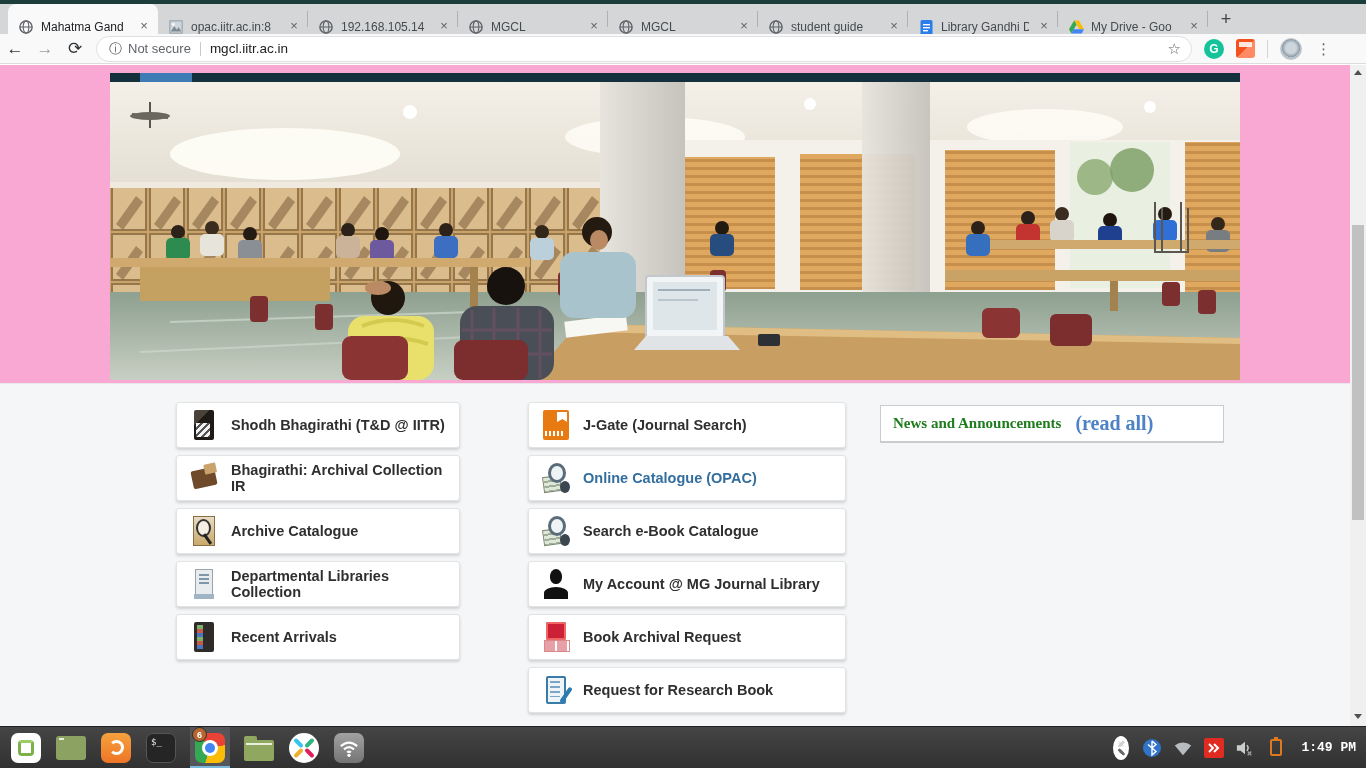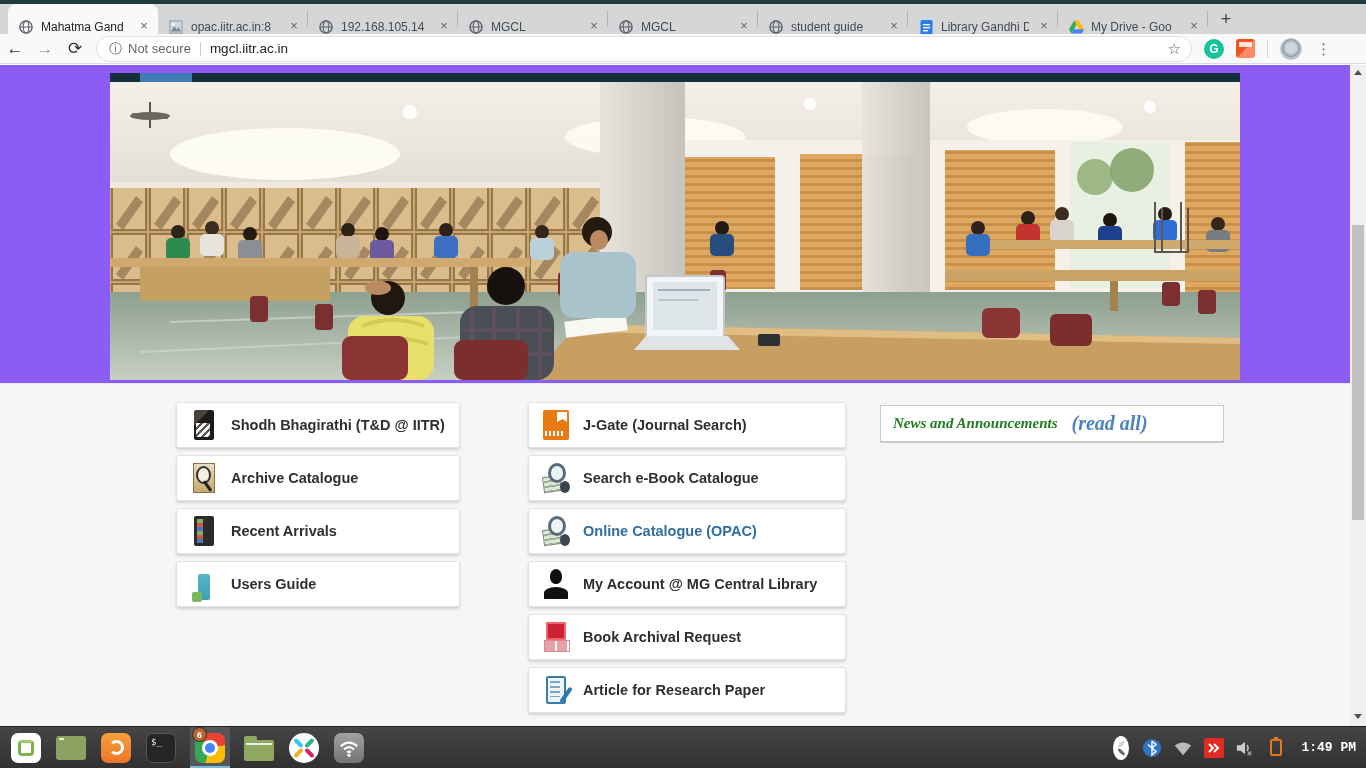--- a/index.html
+++ b/index.html
@@ -33,21 +33,21 @@
   .star { color:#5f6368; font-size:15px; }
   .ext-area { display:flex; align-items:center; gap:12px; margin-left:12px; }
   .grammarly { width:20px; height:20px; border-radius:50%; background:#15c39a; color:#fff; font-size:12px; font-weight:bold; text-align:center; line-height:20px; }
   .ext-orange { width:19px; height:19px; border-radius:3px; background:linear-gradient(135deg,#f4511e 50%,#ff8a65 50%); position:relative; }
   .ext-orange:before { content:""; position:absolute; left:3px; top:3px; right:3px; height:5px; background:#fff; opacity:.85; }
   .tb-sep { width:1px; height:18px; background:#d3d5d8; }
   .avatar { width:22px; height:22px; border-radius:50%; background:radial-gradient(circle at 50% 45%, #cdd6dd 35%, #8e9aa6 60%, #b9c2ca 61%); border:1px solid #c3c8cd; }
   .dots { font-size:15px; color:#5f6368; padding:0 12px 0 2px; letter-spacing:0; }
 
   
-  .webpage { position:absolute; top:65px; left:0; right:0; bottom:42px; background:#8b5cf6; overflow:hidden; }
+  .webpage { position:absolute; top:65px; left:0; right:0; bottom:42px; background:#f9a8d4; overflow:hidden; }
   .scrollbar { position:absolute; top:0; bottom:0; right:0; width:16px; background:#f0f0f0; z-index:20; }
   .sb-arrow { width:0; height:0; border-left:4px solid transparent; border-right:4px solid transparent; margin:5px auto; }
   .sb-up { border-bottom:5px solid #505050; }
   .sb-down { border-top:5px solid #505050; position:absolute; bottom:2px; left:4px; }
   .sb-thumb { position:absolute; top:160px; left:2px; width:12px; height:295px; background:#c1c1c1; }
 
   .site-navbar { position:absolute; top:8px; left:110px; width:1130px; height:9px; background:#14303d; }
   .site-nav-active { position:absolute; left:30px; top:0; width:52px; height:9px; background:#3f7cb6; }
   .hero { position:absolute; top:17px; left:110px; width:1130px; height:298px; overflow:hidden; background:#e8e4dc; }
   .hero svg { display:block; width:100%; height:100%; }
@@ -86,21 +86,21 @@
   .i-person:before { content:""; position:absolute; left:6px; top:0; width:12px; height:15px; background:#111; border-radius:50% 50% 45% 45%; }
   .i-person:after { content:""; position:absolute; left:0; bottom:0; width:24px; height:12px; background:#111; border-radius:50% 50% 0 0; }
   .i-redbook { width:24px; height:30px; position:relative; }
   .i-redbook:before { content:""; position:absolute; left:2px; top:0; width:20px; height:18px; background:#cc2036; border-radius:2px; box-shadow:inset 0 0 0 2px #e66; }
   .i-redbook:after { content:""; position:absolute; left:0; bottom:0; width:24px; height:10px; background:repeating-linear-gradient(90deg,#e8a0a8 0 10px,#fff 10px 12px); border:1px solid #d88; }
   .i-clipboard { width:20px; height:28px; background:#eef4f8; border:2px solid #3a7ca8; border-radius:2px; position:relative; }
   .i-clipboard:before { content:""; position:absolute; left:2px; top:3px; width:10px; height:16px; background:repeating-linear-gradient(#7ba6c4 0 2px,transparent 2px 5px); }
   .i-clipboard:after { content:""; position:absolute; right:-4px; bottom:-2px; width:4px; height:18px; background:#2d7ab0; transform:rotate(35deg); border-radius:2px; }
 
   
-  .news { position:absolute; left:880px; top:21px; width:344px; background:#fff; border:1px solid #c9ccce; font-family:"Liberation Serif",serif;font-style:italic; }
+  .news { position:absolute; left:880px; top:21px; width:344px; background:#fff; border:1px solid #c9ccce; font-family:"Liberation Serif",serif; }
   .news-head { height:36px; display:flex; align-items:center; padding:0 12px; border-bottom:1px solid #c9ccce; }
   .news-title { color:#1e7c1e; font-weight:bold; font-size:15px; }
   .news-readall { color:#4d82c4; font-weight:bold; font-size:20px; margin-left:14px; cursor:pointer; }
   .news-item { padding:10px 14px; font-size:14.5px; line-height:21.5px; color:#2e2e2e; }
   .news-item.first { height:190px; display:flex; align-items:flex-end; }
   .news-item.second { border-top:1px solid #c9ccce; height:74px; overflow:hidden; padding-top:9px; }
   .new-badge { display:inline-block; background:#e21b1b; color:#fff; font-family:"Liberation Sans",sans-serif; font-size:9px; font-weight:bold; padding:1px 5px 2px; border-radius:8px; margin-right:5px; vertical-align:2px; box-shadow:0 0 0 1.5px #e21b1b33; }
 
   
   .taskbar { position:absolute; bottom:0; left:0; right:0; height:42px; background:linear-gradient(#454545,#313131); border-top:1px solid #222; display:flex; align-items:center; padding:0 10px; gap:13px; z-index:40; }
@@ -421,74 +421,80 @@
 
     <div class="col col-left">
       <div class="qcard">
         <span class="qicon">
             <span class="i-thesis"></span>
           </span>
         <span class="qlabel">Shodh Bhagirathi (T&amp;D @ IITR)</span>
       </div>
       <div class="qcard">
         <span class="qicon">
+            <span class="i-archbox"></span>
+          </span>
+        <span class="qlabel">Bhagirathi: Archival Collection IR</span>
+      </div>
+      <div class="qcard">
+        <span class="qicon">
             <span class="i-archcat"></span>
           </span>
         <span class="qlabel">Archive Catalogue</span>
       </div>
       <div class="qcard">
         <span class="qicon">
+            <span class="i-kiosk"></span>
+          </span>
+        <span class="qlabel">Departmental Libraries Collection</span>
+      </div>
+      <div class="qcard">
+        <span class="qicon">
             <span class="i-shelf"></span>
           </span>
         <span class="qlabel">Recent Arrivals</span>
       </div>
-      <div class="qcard">
-        <span class="qicon">
-            <span class="i-guide"></span>
-          </span>
-        <span class="qlabel">Users Guide</span>
-      </div>
     </div>
 
     <div class="col col-mid">
       <div class="qcard">
         <span class="qicon">
             <span class="i-jgate"></span>
           </span>
         <span class="qlabel">J-Gate (Journal Search)</span>
       </div>
       <div class="qcard">
         <span class="qicon">
             <span class="i-booksearch"></span>
           </span>
+        <span class="qlabel link-blue">Online Catalogue (OPAC)</span>
+      </div>
+      <div class="qcard">
+        <span class="qicon">
+            <span class="i-booksearch"></span>
+          </span>
         <span class="qlabel">Search e-Book Catalogue</span>
       </div>
       <div class="qcard">
         <span class="qicon">
-            <span class="i-booksearch"></span>
-          </span>
-        <span class="qlabel link-blue">Online Catalogue (OPAC)</span>
-      </div>
-      <div class="qcard">
-        <span class="qicon">
             <span class="i-person"></span>
           </span>
-        <span class="qlabel">My Account @ MG Central Library</span>
+        <span class="qlabel">My Account @ MG Journal Library</span>
       </div>
       <div class="qcard">
         <span class="qicon">
             <span class="i-redbook"></span>
           </span>
         <span class="qlabel">Book Archival Request</span>
       </div>
       <div class="qcard">
         <span class="qicon">
             <span class="i-clipboard"></span>
           </span>
-        <span class="qlabel">Article for Research Paper</span>
+        <span class="qlabel">Request for Research Book</span>
       </div>
     </div>
 
     <div class="news">
       <div class="news-head">
         <span class="news-title">News and Announcements</span>
         <span class="news-readall">(read all)</span>
       </div>
     </div>
 

